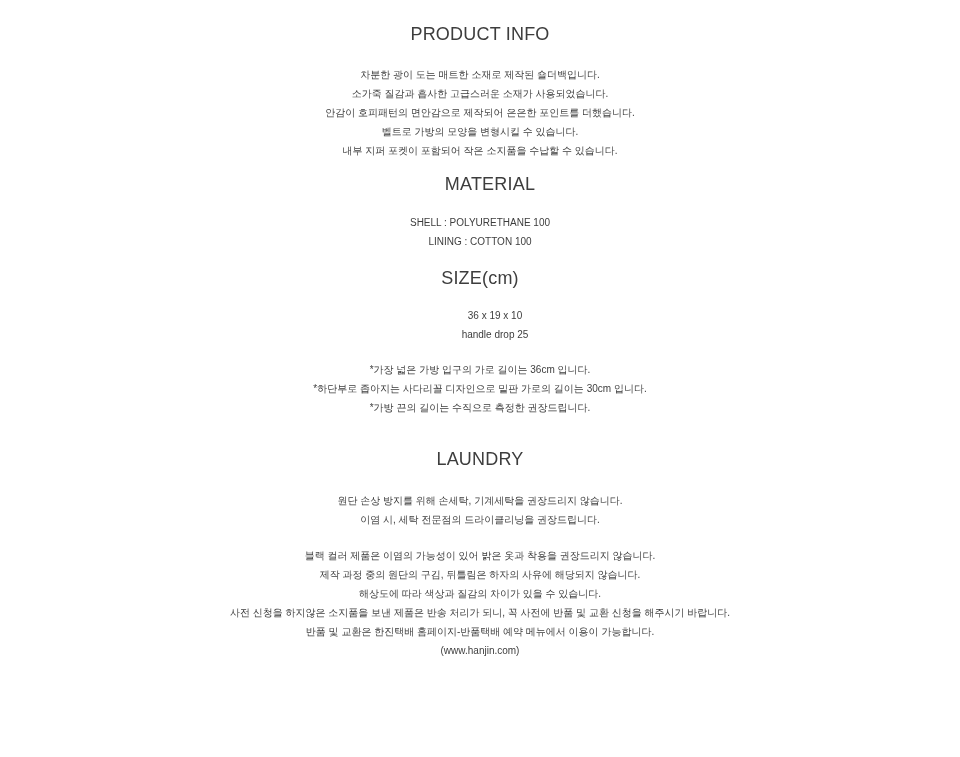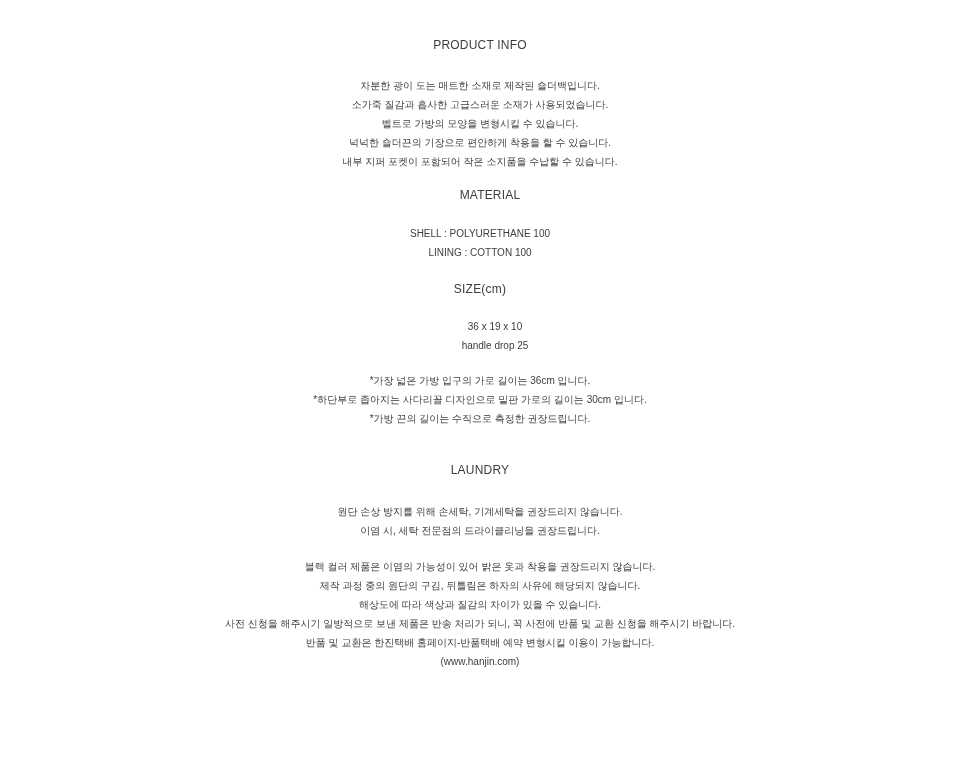--- a/index.html
+++ b/index.html
@@ -12,24 +12,24 @@
     height: 757px;
     box-sizing: border-box;
     padding-top: 21px;
     text-align: center;
     font-family: "Liberation Sans", "DejaVu Sans", sans-serif;
     color: #3d3d3d;
     background: #ffffff;
     overflow: hidden;
   }
   .heading {
-    font-size: 12px;
+    font-size: 18px;
     line-height: 19px;
     font-weight: 400;
-    margin: 15px;
+    margin: 4px;
     letter-spacing: 0.2px;
     white-space: nowrap;
   }
   .line {
     font-size: 10px;
     line-height: 19px;
     white-space: nowrap;
   }
   .para { margin: 0; }
 
@@ -48,22 +48,22 @@
 </head>
 <body>
 
 <div class="page">
 
   <section>
     <h2 class="heading" id="heading-product-info">PRODUCT INFO</h2>
     <div class="para" id="para-product-info">
       <div class="line">차분한 광이 도는 매트한 소재로 제작된 숄더백입니다.</div>
       <div class="line">소가죽 질감과 흡사한 고급스러운 소재가 사용되었습니다.</div>
+      <div class="line">안감이 호피패턴의 면안감으로 제작되어 은은한 포인트를 더했습니다.</div>
       <div class="line">벨트로 가방의 모양을 변형시킬 수 있습니다.</div>
-      <div class="line">넉넉한 숄더끈의 기장으로 편안하게 착용을 할 수 있습니다.</div>
       <div class="line">내부 지퍼 포켓이 포함되어 작은 소지품을 수납할 수 있습니다.</div>
     </div>
   </section>
 
   <section>
     <h2 class="heading" id="heading-material">MATERIAL</h2>
     <div class="para" id="para-material">
       <div class="line">SHELL : POLYURETHANE 100</div>
       <div class="line">LINING : COTTON 100</div>
     </div>
@@ -88,19 +88,19 @@
       <div class="line">원단 손상 방지를 위해 손세탁, 기계세탁을 권장드리지 않습니다.</div>
       <div class="line">이염 시, 세탁 전문점의 드라이클리닝을 권장드립니다.</div>
     </div>
   </section>
 
   <section>
     <div class="para" id="para-cs">
       <div class="line">블랙 컬러 제품은 이염의 가능성이 있어 밝은 옷과 착용을 권장드리지 않습니다.</div>
       <div class="line">제작 과정 중의 원단의 구김, 뒤틀림은 하자의 사유에 해당되지 않습니다.</div>
       <div class="line">해상도에 따라 색상과 질감의 차이가 있을 수 있습니다.</div>
-      <div class="line">사전 신청을 해주시기 일방적으로 보낸 제품은 반송 처리가 되니, 꼭 사전에 반품 및 교환 신청을 해주시기 바랍니다.</div>
-      <div class="line">반품 및 교환은 한진택배 홈페이지-반품택배 예약 변형시킬 이용이 가능합니다.</div>
+      <div class="line">사전 신청을 하지않은 소지품을 보낸 제품은 반송 처리가 되니, 꼭 사전에 반품 및 교환 신청을 해주시기 바랍니다.</div>
+      <div class="line">반품 및 교환은 한진택배 홈페이지-반품택배 예약 메뉴에서 이용이 가능합니다.</div>
       <div class="line">(www.hanjin.com)</div>
     </div>
   </section>
 
 </div>
 
 </body></html>

